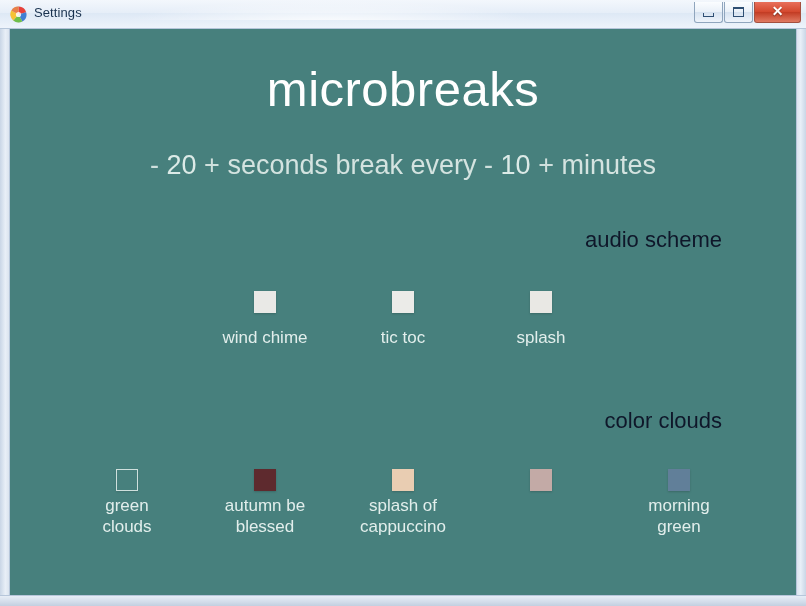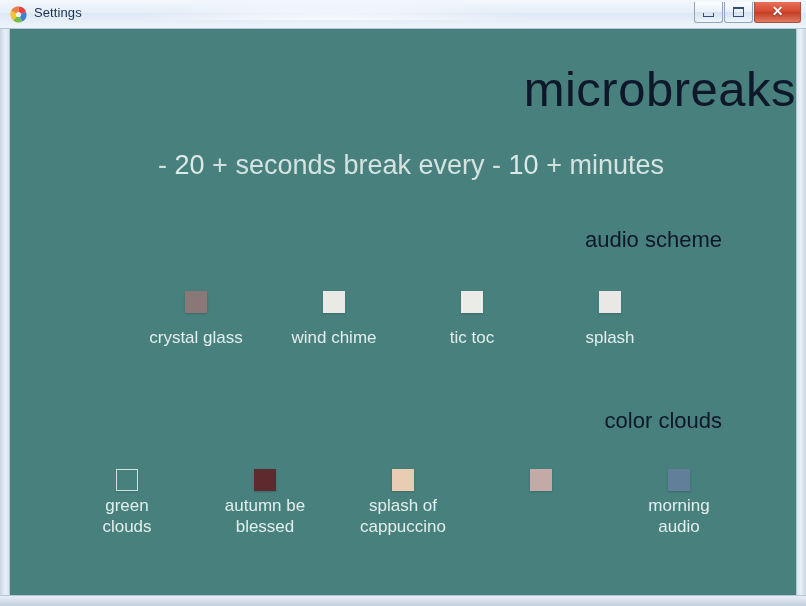--- a/index.html
+++ b/index.html
@@ -156,31 +156,31 @@
     border-top: 1px solid #b6c6da;
     box-sizing: border-box;
   }
 
   
   .app-title {
     position: absolute;
     left: 0;
     top: 36px;
     width: 786px;
-    text-align: right;
+    text-align: center;
     font-size: 49px;
     font-weight: 300;
-    color: #0f172a;
+    color: #ffffff;
     letter-spacing: 0.5px;
     line-height: 1;
   }
 
   .app-subtitle {
     position: absolute;
-    left: 8px;
+    left: 0;
     top: 123px;
     width: 786px;
     text-align: center;
     font-size: 27px;
     font-weight: 300;
     color: #d4e3e0;
     line-height: 1;
     white-space: nowrap;
   }
   .app-subtitle .step {
@@ -297,24 +297,20 @@
       <span>seconds break every</span>
       <span class="step">-</span>
       <span class="val">10</span>
       <span class="step">+</span>
       <span>minutes</span>
     </div>
 
     <div class="section-heading" id="audio-heading">audio scheme</div>
     <div class="scheme-row" id="audio-row">
         <div class="scheme-item">
-          <div class="swatch" style="background: rgb(138, 120, 118);"></div>
-          <div class="scheme-label">crystal glass</div>
-        </div>
-        <div class="scheme-item">
           <div class="swatch" style="background: rgb(233, 233, 230);"></div>
           <div class="scheme-label">wind chime</div>
         </div>
         <div class="scheme-item">
           <div class="swatch" style="background: rgb(235, 235, 232);"></div>
           <div class="scheme-label">tic toc</div>
         </div>
         <div class="scheme-item">
           <div class="swatch" style="background: rgb(233, 232, 228);"></div>
           <div class="scheme-label">splash</div>
@@ -337,18 +333,18 @@
           <div class="swatch" style="background: rgb(233, 205, 178);"></div>
           <div class="scheme-label">splash of
 cappuccino</div>
         </div>
         <div class="scheme-item">
           <div class="swatch" style="background: rgb(195, 170, 166);"></div>
         </div>
         <div class="scheme-item">
           <div class="swatch" style="background: rgb(97, 127, 153);"></div>
           <div class="scheme-label">morning
-audio</div>
+green</div>
         </div>
       </div>
 
   </div>
 </div>
 
 </body></html>

